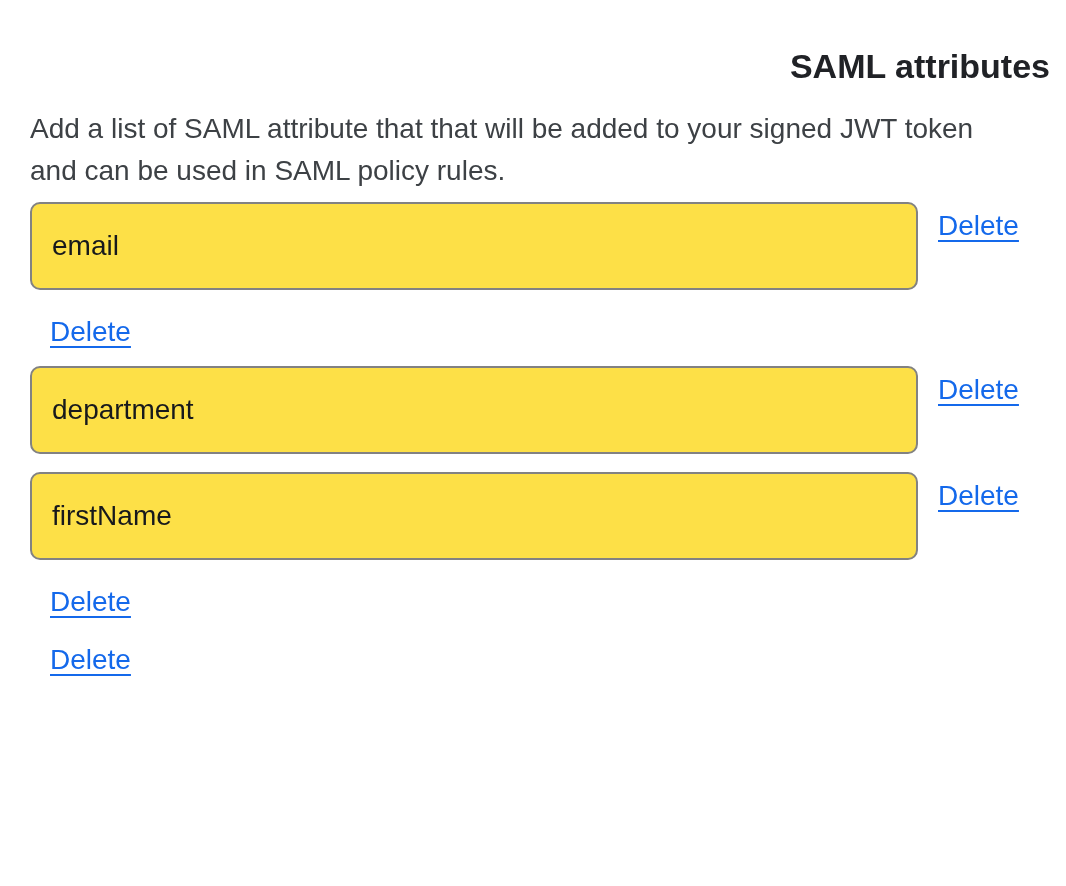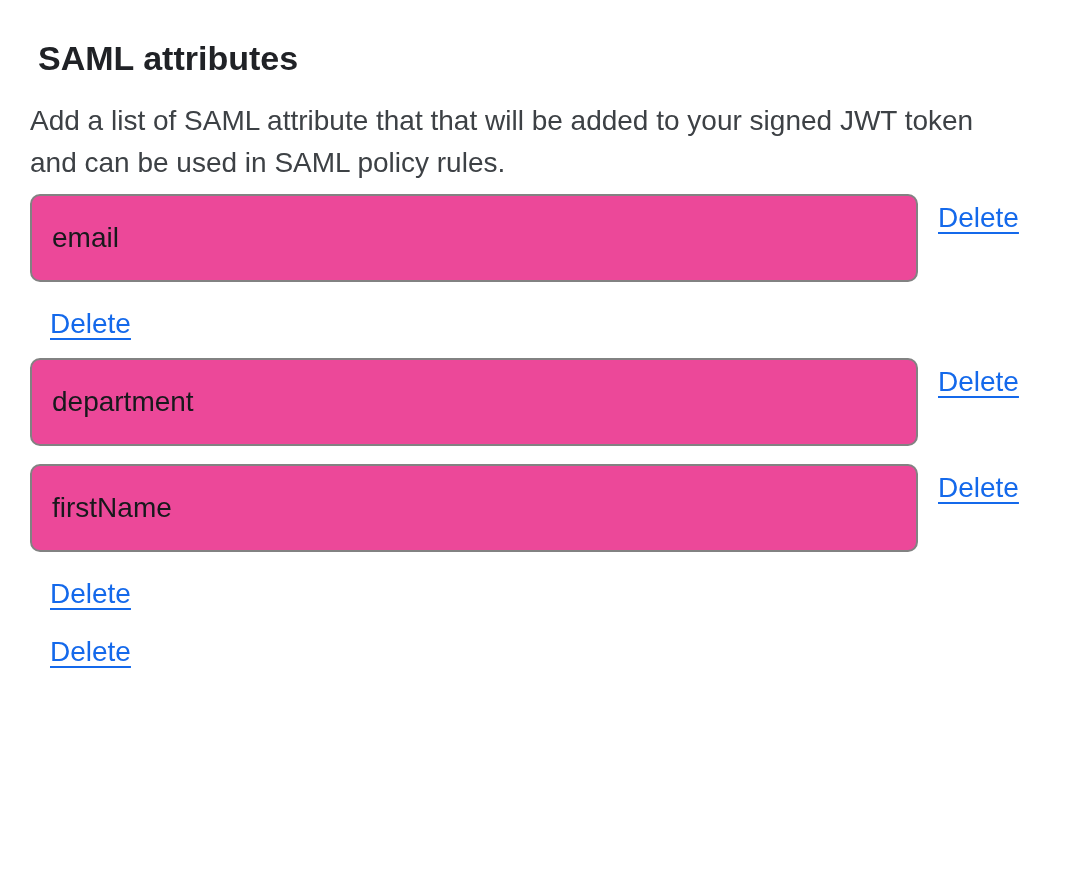--- a/index.html
+++ b/index.html
@@ -19,25 +19,26 @@
   .page {
     width: 1066px;
     height: 886px;
     background: #ffffff;
     overflow: hidden;
   }
   .container {
     padding: 30px 0 0 30px;
   }
   .section-title {
-    margin: 8px;
+    margin: 16px;
     font-size: 34px;
     line-height: 41px;
     font-weight: 700;
     color: var(--heading-text);
+    text-align: right;
   }
   .section-desc {
     margin: 21px 0 0 0;
     font-size: 28px;
     line-height: 42px;
     color: var(--body-text);
     white-space: pre-line;
     max-width: 1020px;
   }
   .rows {
@@ -50,21 +51,21 @@
   }
   .attr-input {
     width: 888px;
     height: 88px;
     border: 2px solid var(--input-border);
     border-radius: 10px;
     padding: 0 20px;
     font-family: inherit;
     font-size: 28px;
     color: var(--input-text);
-    background: #ec4899;
+    background: #fde047;
     outline: none;
   }
   .link {
     color: var(--link-blue);
     font-size: 28px;
     line-height: 32px;
     text-decoration: underline;
     text-decoration-thickness: 2px;
     text-underline-offset: 5px;
     cursor: pointer;

